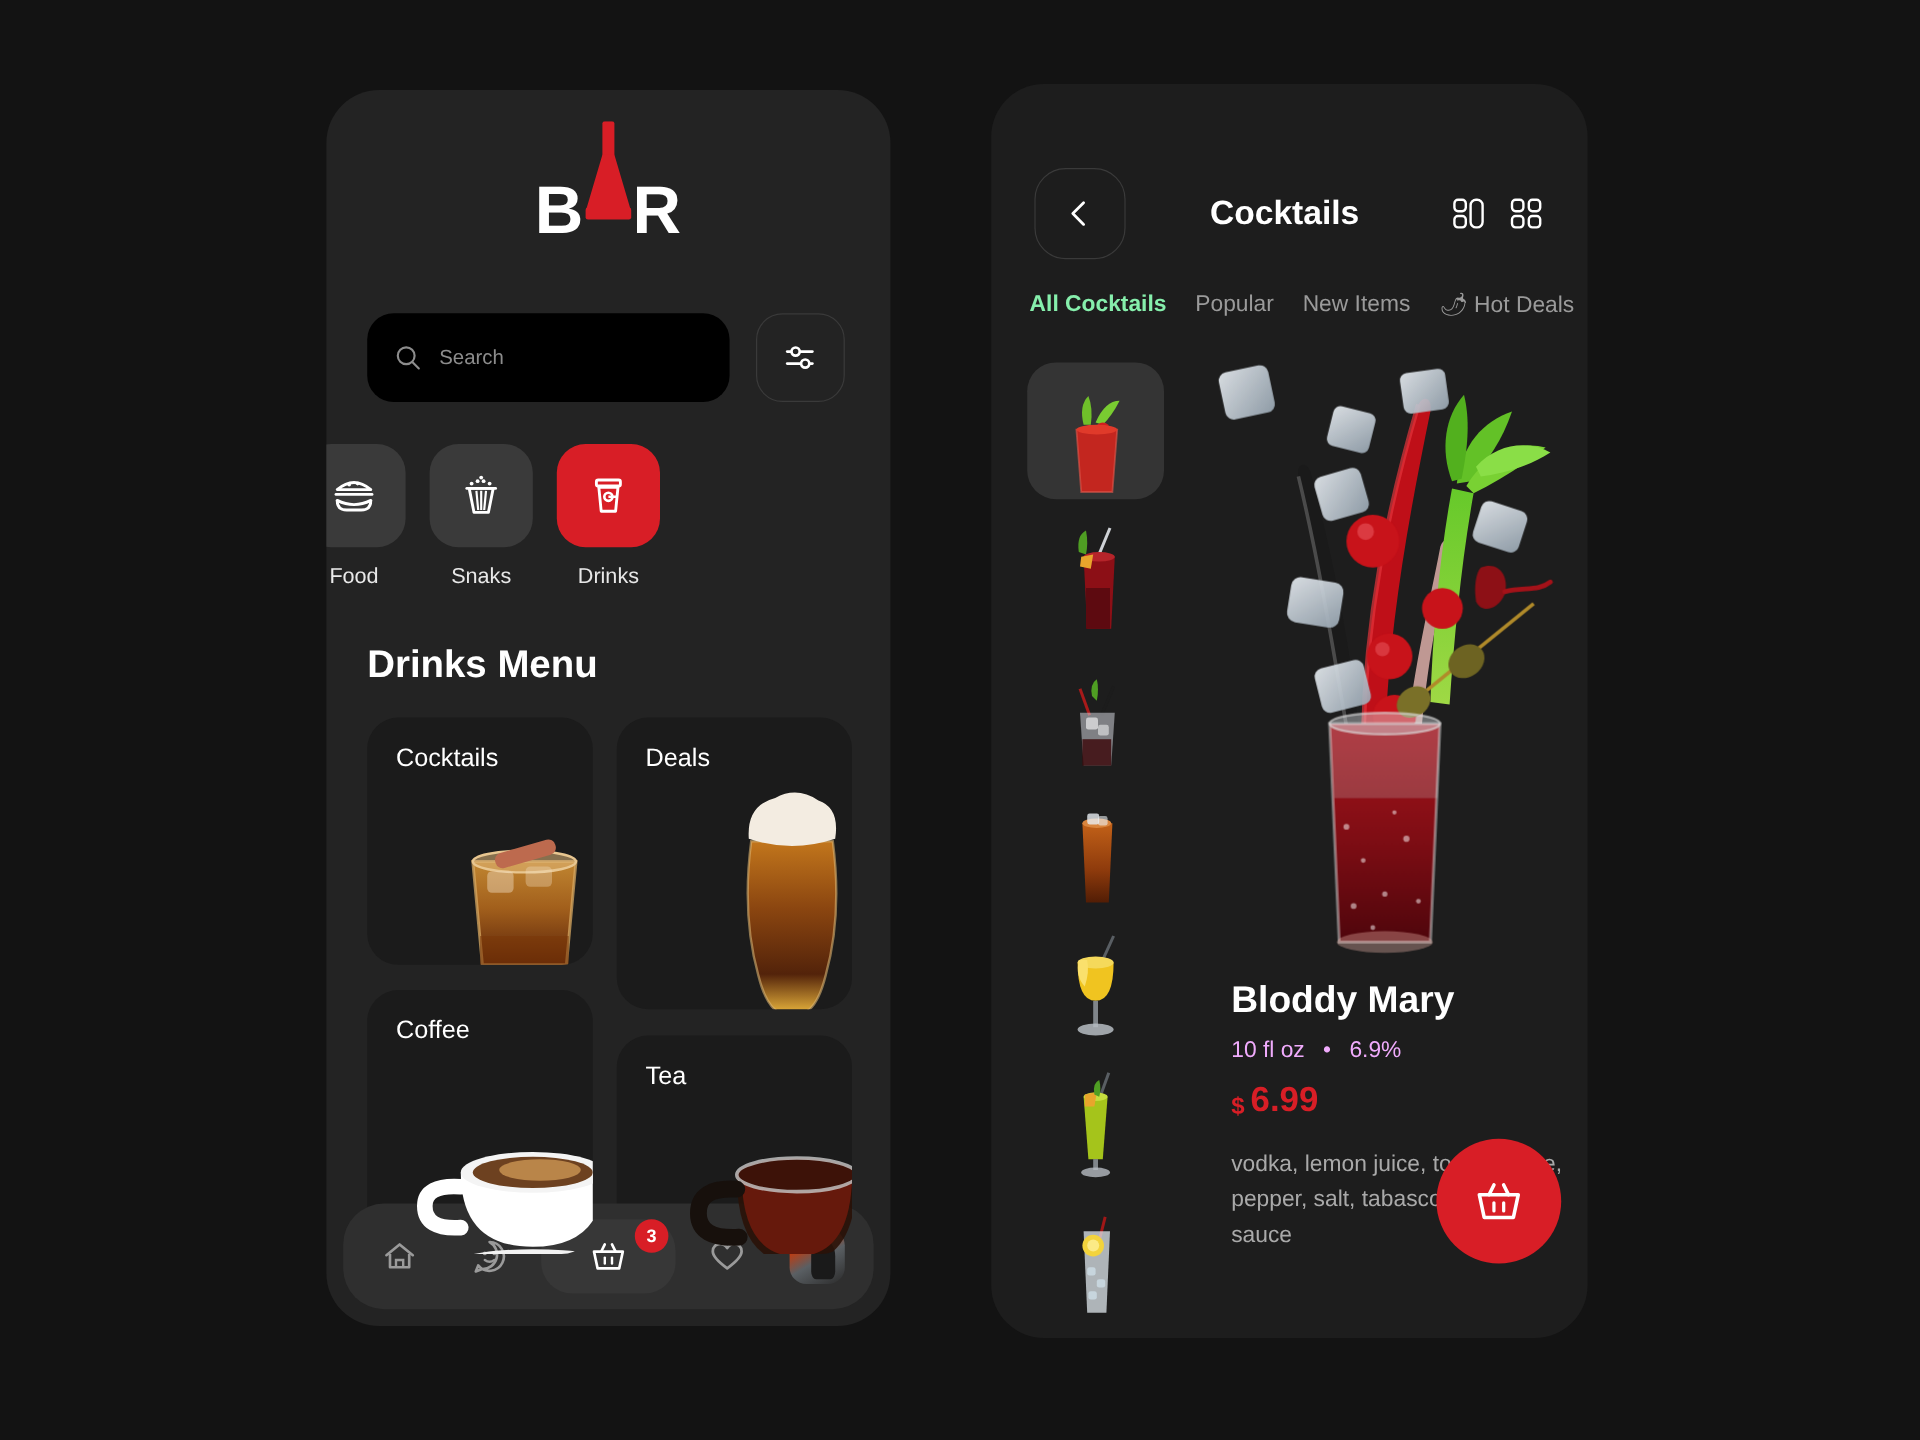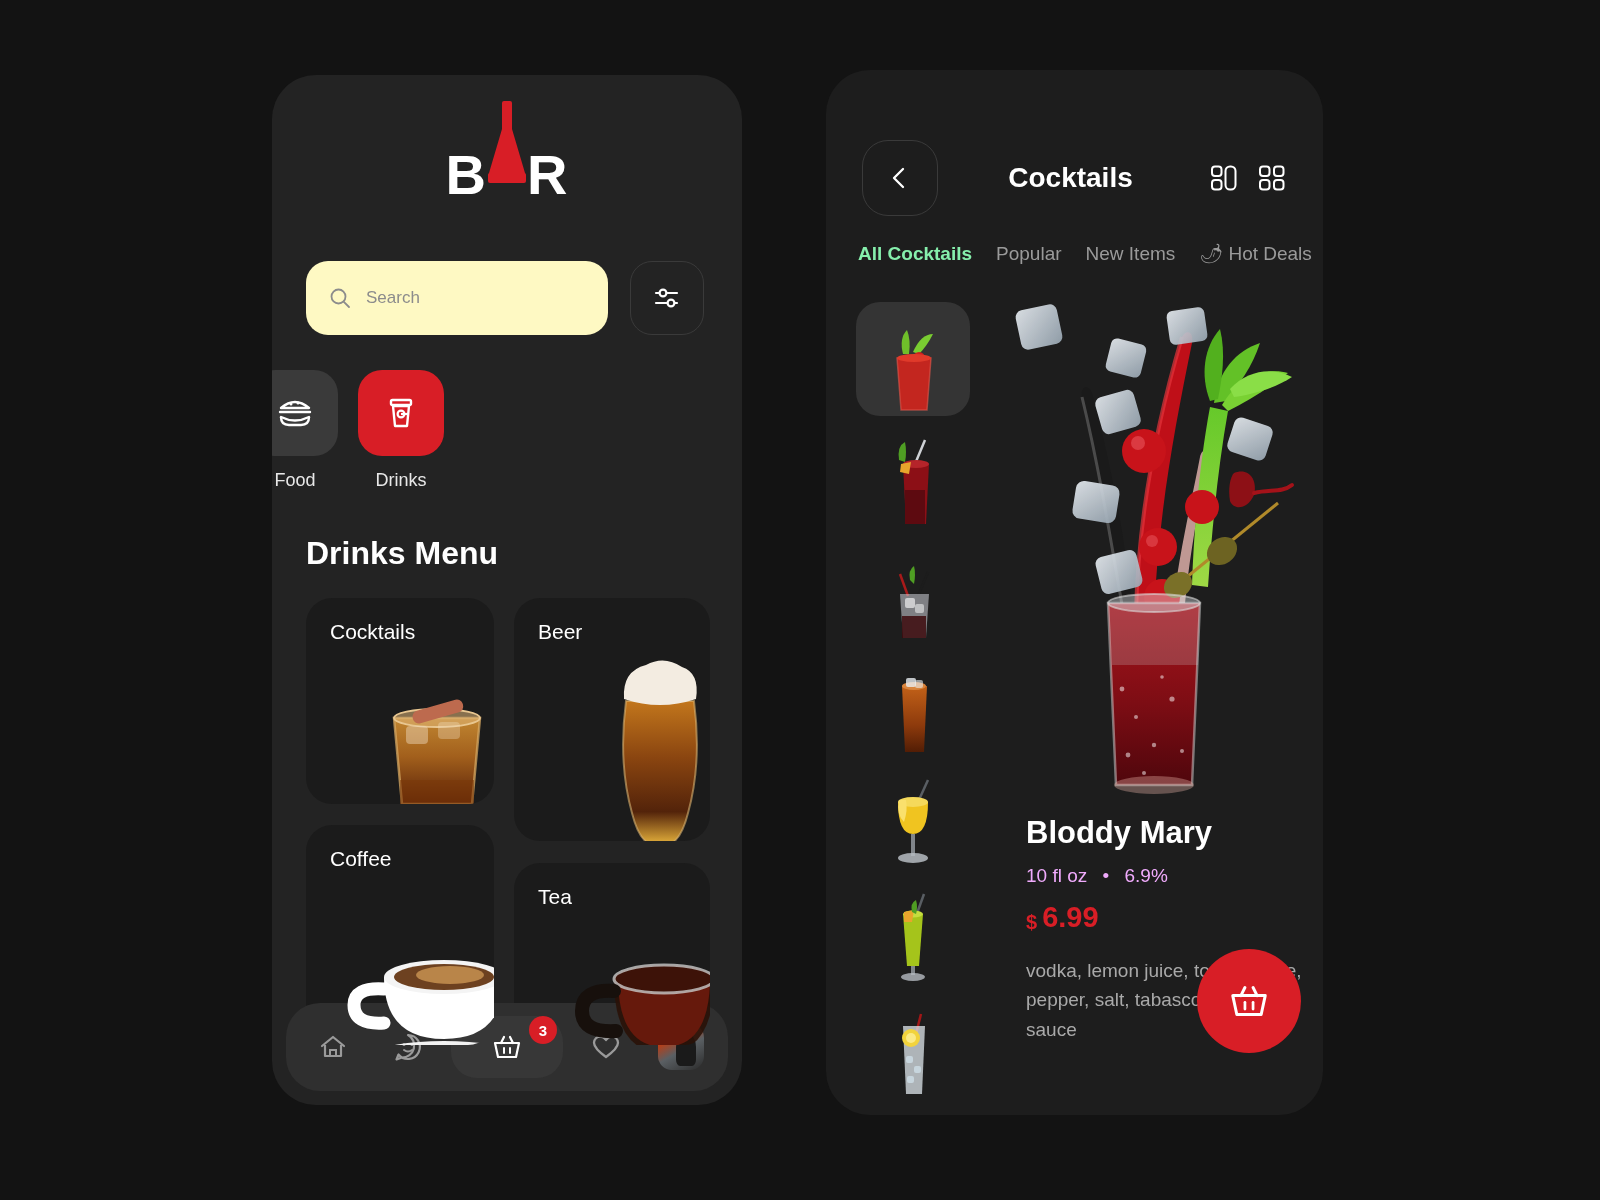--- a/index.html
+++ b/index.html
@@ -39,21 +39,21 @@
   }
   .logo .letter { position: relative; z-index: 2; }
   .logo .letter.hidden-a { color: transparent; width: 40px; display:inline-block; }
 
   .searchrow {
     position: absolute; left: 34px; top: 186px;
     display: flex; align-items: center; gap: 22px;
   }
   .searchbox {
     width: 302px; height: 74px;
-    background: #fef9c3;
+    background: #000000;
     border-radius: 22px;
     display: flex; align-items: center; gap: 14px;
     padding: 0 22px;
   }
   .searchbox .sv { color: #8c8c8c; font-size: 17px; }
   .filter-btn {
     width: 74px; height: 74px;
     border: 1px solid #3a3a3a;
     border-radius: 22px;
     display: flex; align-items: center; justify-content: center;
@@ -241,20 +241,37 @@
             <line x1="7" y1="21" x2="37" y2="21" stroke="#fff" stroke-width="2.4" stroke-linecap="round"></line>
             <path d="M8 26 Q22 33 36 26" fill="none" stroke="#fff" stroke-width="2.4" stroke-linecap="round"></path>
             <path d="M8 26 Q8 34 16 34 L28 34 Q36 34 36 26" fill="none" stroke="#fff" stroke-width="2.4"></path>
             <circle cx="18" cy="13" r="1.5" fill="#fff"></circle>
               <circle cx="25" cy="12" r="1.5" fill="#fff"></circle>
           </svg>
         </div>
         <div class="lbl">Food</div>
       </div>
 
+      <div class="cat">
+        <div class="tile">
+          <svg width="44" height="44" viewBox="0 0 44 44">
+            <path d="M12 16 L16 36 L28 36 L32 16 Z" fill="none" stroke="#fff" stroke-width="2.4" stroke-linejoin="round"></path>
+            <line x1="18" y1="18" x2="19.5" y2="34" stroke="#fff" stroke-width="1.8"></line>
+            <line x1="22" y1="18" x2="22" y2="34" stroke="#fff" stroke-width="1.8"></line>
+            <line x1="26" y1="18" x2="24.5" y2="34" stroke="#fff" stroke-width="1.8"></line>
+            <line x1="10" y1="16" x2="34" y2="16" stroke="#fff" stroke-width="2.4" stroke-linecap="round"></line>
+            <circle cx="14" cy="12" r="1.6" fill="#fff"></circle>
+              <circle cx="19" cy="10" r="1.6" fill="#fff"></circle>
+            <circle cx="24" cy="10" r="1.6" fill="#fff"></circle>
+              <circle cx="29" cy="12" r="1.6" fill="#fff"></circle>
+            <circle cx="22" cy="7" r="1.6" fill="#fff"></circle>
+          </svg>
+        </div>
+        <div class="lbl">Snaks</div>
+      </div>
 
 
       <div class="cat active">
         <div class="tile">
           <svg width="44" height="44" viewBox="0 0 44 44">
             <rect x="12" y="9" width="20" height="5" rx="1.5" fill="none" stroke="#fff" stroke-width="2.4"></rect>
             <path d="M14 15 L16 35 L28 35 L30 15 Z" fill="none" stroke="#fff" stroke-width="2.4" stroke-linejoin="round"></path>
             <circle cx="22" cy="23" r="3.4" fill="none" stroke="#fff" stroke-width="2.2"></circle>
             <line x1="22" y1="23" x2="29" y2="23" stroke="#fff" stroke-width="2.2"></line>
           </svg>
@@ -282,21 +299,21 @@
           <ellipse cx="61" cy="26" rx="43" ry="9" fill="#e0b779" opacity="0.55"></ellipse>
           <ellipse cx="61" cy="26" rx="43" ry="9" fill="none" stroke="#e8c690" stroke-width="2"></ellipse>
           <rect x="36" y="13" width="52" height="13" rx="6" transform="rotate(-16 62 20)" fill="#bd6a4e"></rect>
           <rect x="30" y="34" width="22" height="18" rx="4" fill="#f0dcc0" opacity="0.45"></rect>
           <rect x="62" y="30" width="22" height="17" rx="4" fill="#f0dcc0" opacity="0.35"></rect>
           <rect x="24" y="88" width="74" height="24" fill="#7a3608" opacity="0.55"></rect>
         </svg>
       </div>
 
       <div class="mcard c2">
-        <span class="t">Beer</span>
+        <span class="t">Deals</span>
         <svg class="glass-beer art" viewBox="0 0 120 210">
           <defs>
             <linearGradient id="beerg" x1="0" y1="0" x2="0" y2="1">
               <stop offset="0%" stop-color="#c2761c"></stop>
                 <stop offset="40%" stop-color="#8a4510"></stop>
               <stop offset="78%" stop-color="#53230a"></stop>
                 <stop offset="100%" stop-color="#e0ac3a"></stop>
             </linearGradient>
           </defs>
           <path d="M26 48 Q18 110 32 160 Q38 184 48 190 L72 190 Q82 184 88 160 Q102 110 94 48 Z" fill="url(#beerg)"></path>

